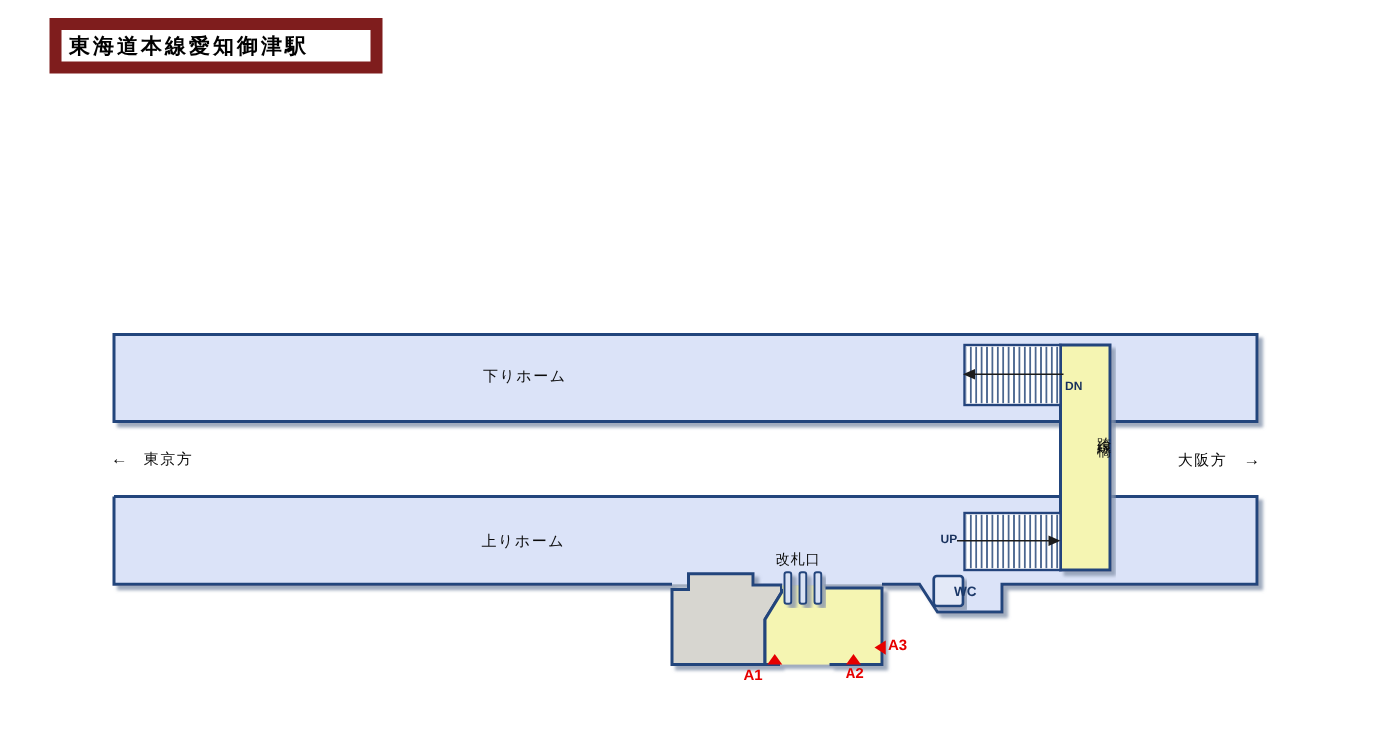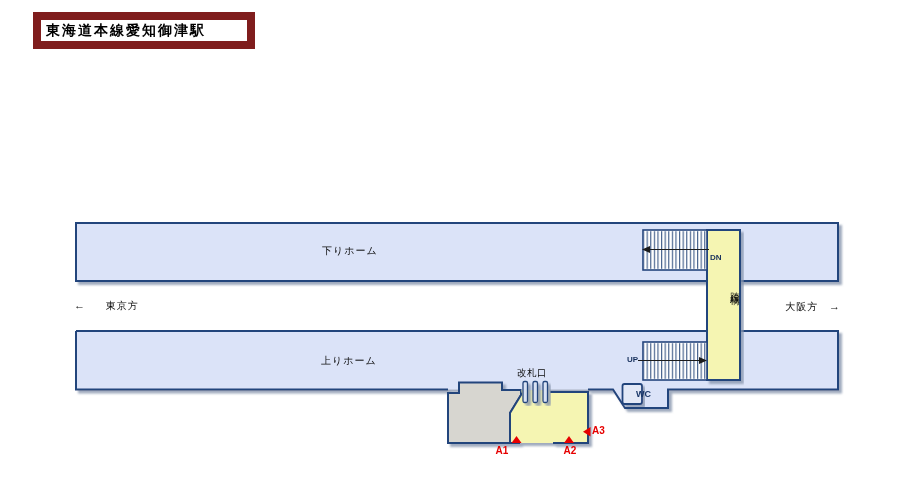--- a/index.html
+++ b/index.html
@@ -90,33 +90,33 @@
 
   <div class="title-box">
     <span>東海道本線愛知御津駅</span>
   </div>
 
   <div class="lbl plat-label" style="left:322px;top:244px;">下りホーム</div>
   <div class="lbl plat-label" style="left:321px;top:354px;">上りホーム</div>
 
   <div class="lbl dir-label" style="left:74px;top:299px;">
     <span class="arrow">←</span>
-    <span style="margin-left:17px;">東京方</span>
+    <span style="margin-left:7px;">東京方</span>
   </div>
   <div class="lbl dir-label" style="left:770px;top:300px;width:70px;text-align:right;">
     <span>大阪方</span>
     <span class="arrow" style="margin-left:7px;">→</span>
   </div>
 
   <div class="lbl gate-label" style="left:517px;top:367px;text-align:center;">改札口</div>
 
   <div class="lbl stair-label" style="left:710px;top:253px;">DN</div>
   <div class="lbl stair-label" style="left:627px;top:355px;">UP</div>
 
   <div class="lbl wc-label">WC</div>
 
   <div class="lbl bridge-label">跨線橋</div>
 
   <div class="lbl exit-label" style="left:492px;top:445px;width:20px;text-align:center;">A1</div>
-  <div class="lbl exit-label" style="left:560px;top:445px;width:20px;text-align:center;">A2</div>
+  <div class="lbl exit-label" style="left:560px;top:445px;width:20px;text-align:center;font-family:Liberation Mono, monospace;">A2</div>
   <div class="lbl exit-label" style="left:592px;top:425px;">A3</div>
 
 </div>
 
 </body></html>

